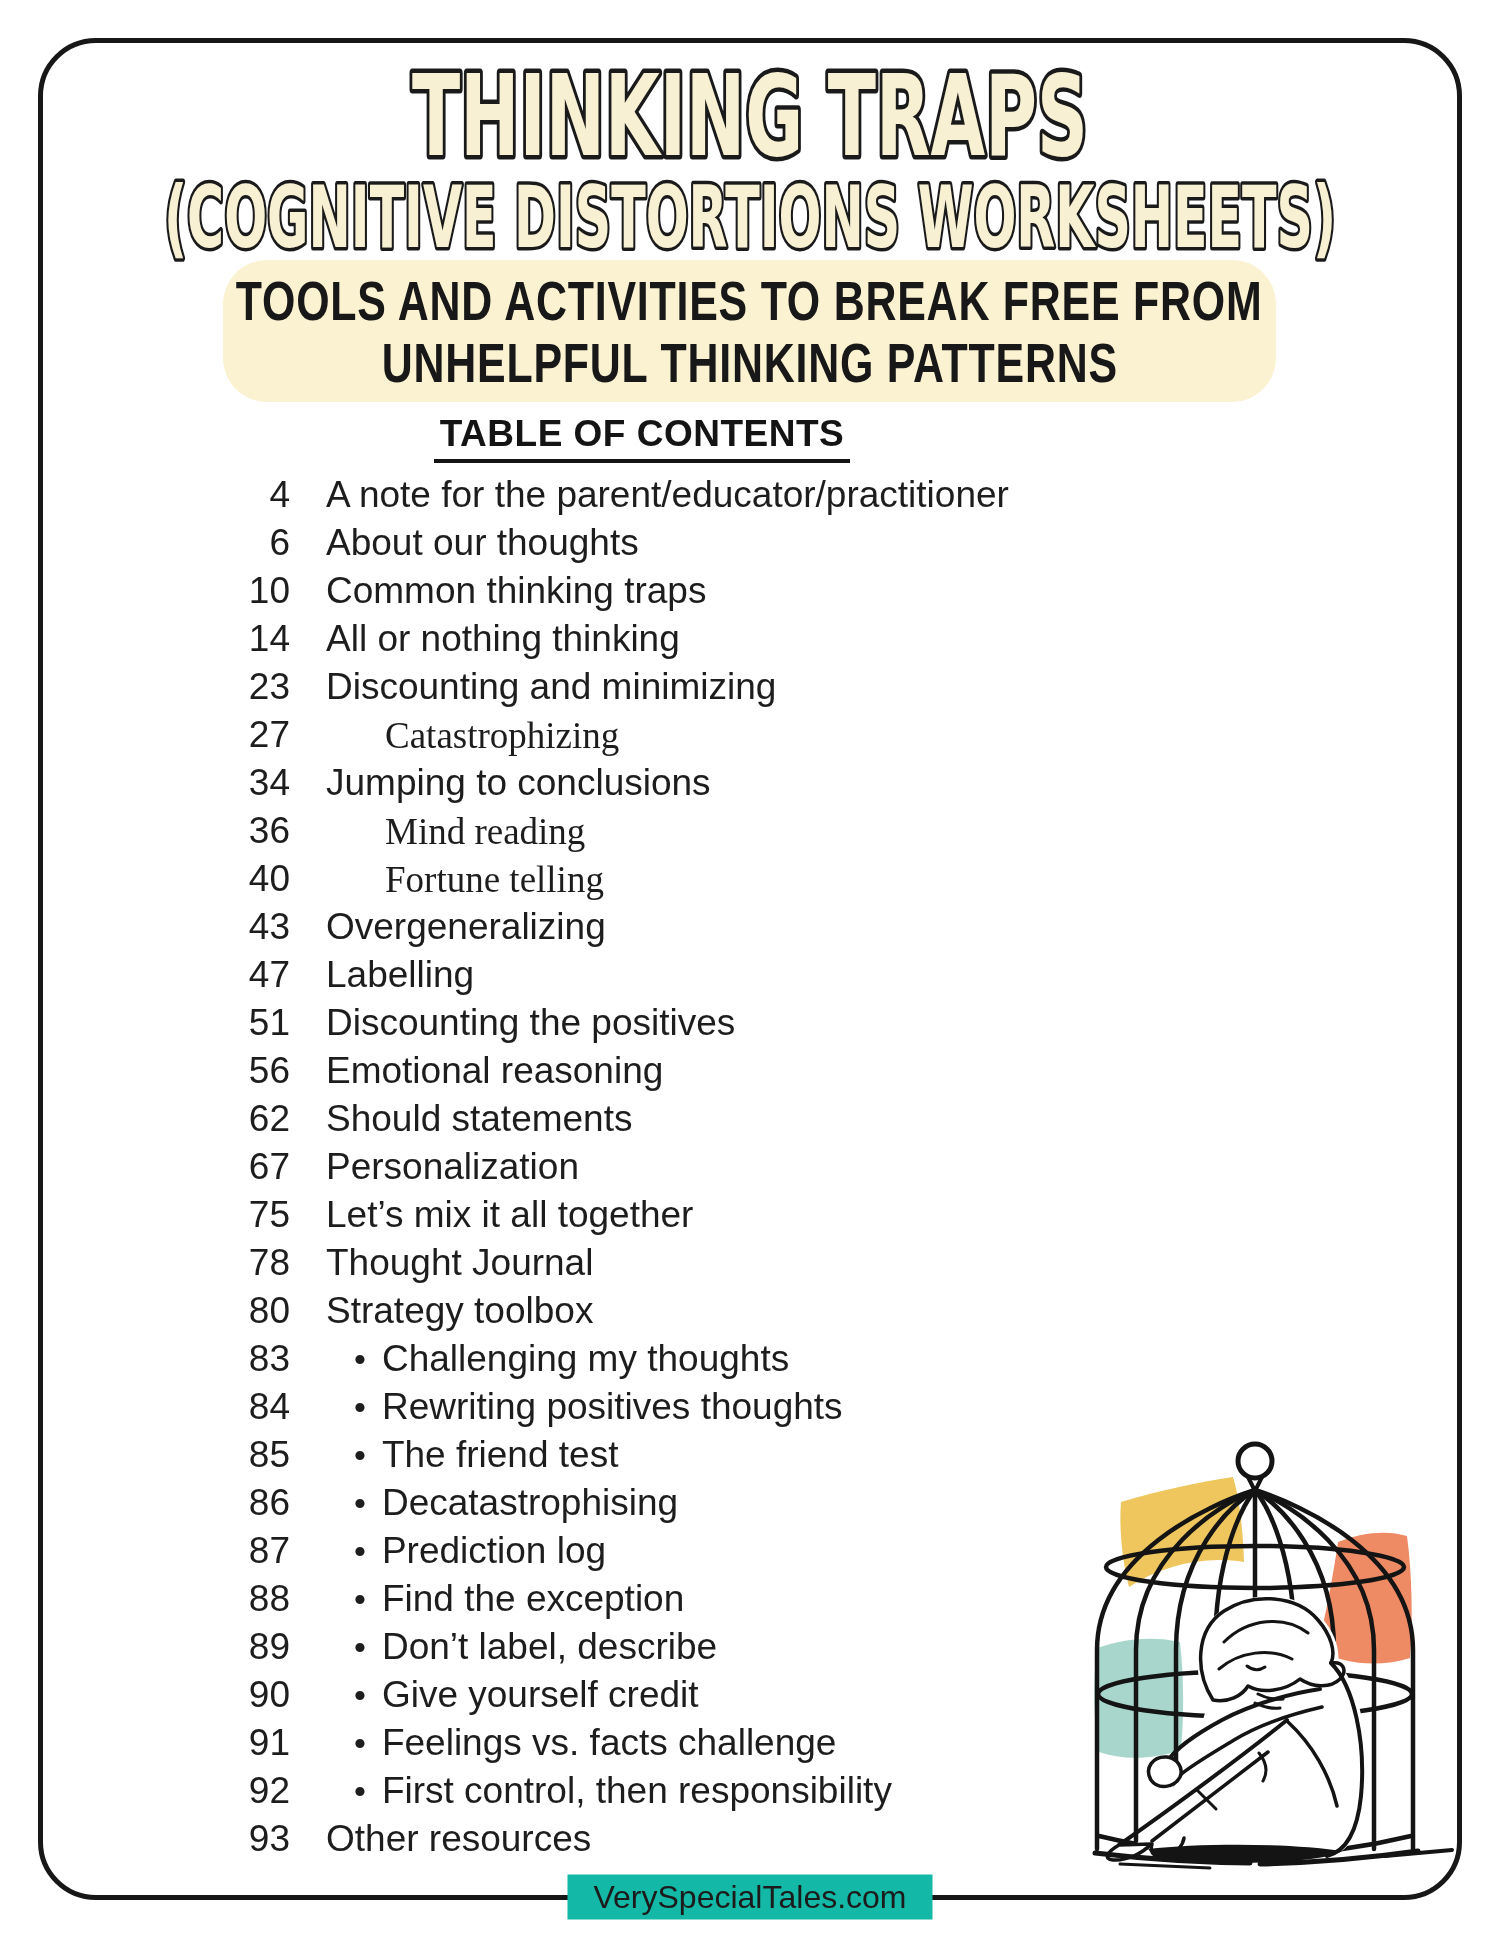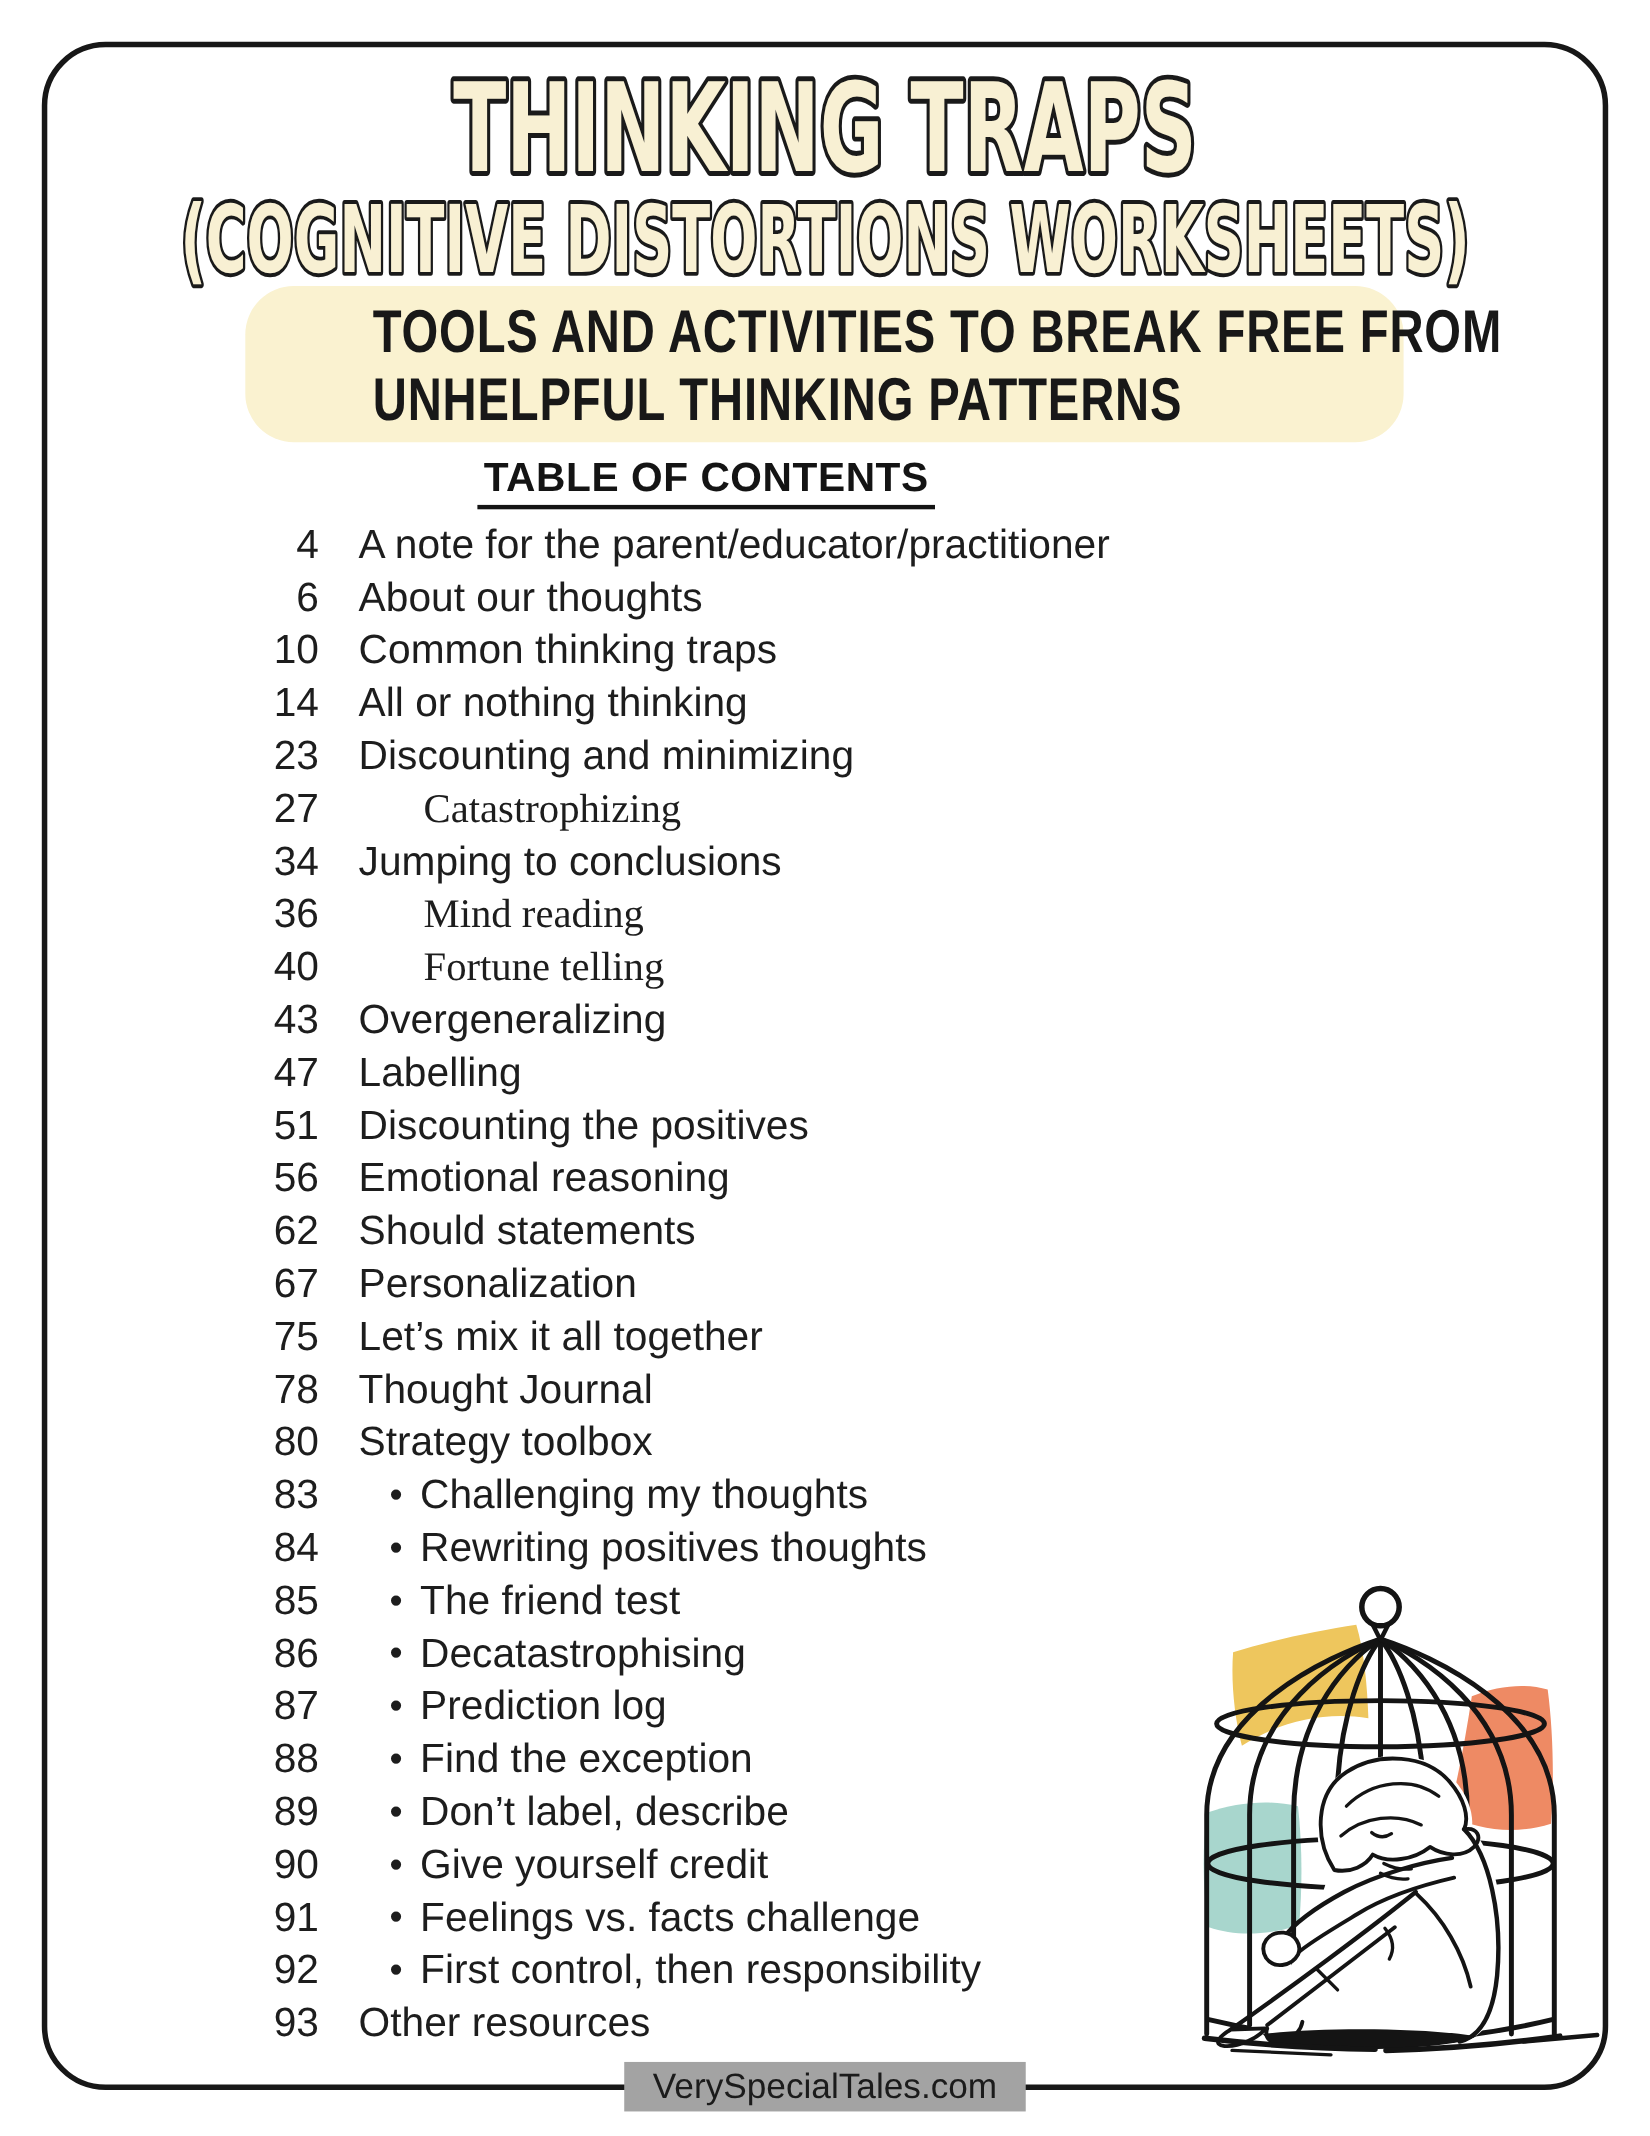--- a/index.html
+++ b/index.html
@@ -8,21 +8,21 @@
     font-family:"Liberation Sans", sans-serif; overflow:hidden;
   }
   .page-border {
     position:absolute; left:38px; top:38px; width:1424px; height:1862px;
     box-sizing:border-box; border:5px solid #171717; border-radius:58px;
   }
   .title-svg { position:absolute; left:0; top:0; width:1500px; height:280px; }
   .banner {
     position:absolute; left:223px; top:260px; width:1053px; height:142px;
     border-radius:44px; display:flex; flex-direction:column;
-    justify-content:center; padding-top:2px; box-sizing:border-box;
+    justify-content:center; align-items:center; padding-top:2px; box-sizing:border-box;
   }
   .banner-line {
     display:inline-block; white-space:nowrap; font-weight:bold; font-size:55px;
     line-height:62px; color:#181818; letter-spacing:1px;
     transform:scaleX(0.78); transform-origin:center;
   }
   .toc-heading-wrap { position:absolute; left:0; top:413px; width:1284px; text-align:center; }
   .toc-heading {
     display:inline-block; font-size:37px; font-weight:bold; color:#141414;
     letter-spacing:0.5px; border-bottom:4px solid #141414; padding:0 6px 4px 6px;
@@ -30,21 +30,21 @@
   .toc { position:absolute; left:180px; top:471px; }
   .toc-row { display:flex; align-items:center; height:48px; font-size:37px; color:#1d1d1d; }
   .toc-num { flex:none; width:110px; text-align:right; }
   .toc-label { margin-left:36px; white-space:nowrap;text-align:right; }
   .toc-row.sub .toc-label { margin-left:95px;font-family:Liberation Serif, serif; }
   .toc-bullet { flex:none; margin-left:64px; margin-right:16px; font-size:34px; line-height:48px; }
   .toc-row.bullet .toc-label { margin-left:0; }
   .illustration { position:absolute; left:1055px; top:1420px; width:405px; height:475px; }
   .footer {
     position:absolute; left:750px; top:1897px; transform:translate(-50%,-50%);
-    background:#a3a3a3; padding:4px 26px; font-size:32px; color:#1b1b1b; white-space:nowrap;
+    background:#14b8a6; padding:4px 26px; font-size:32px; color:#1b1b1b; white-space:nowrap;
   }
 </style>
 </head>
 <body>
 
 <div class="canvas">
 
   <div class="page-border"></div>
 
   <svg class="title-svg" viewBox="0 0 1500 280">

